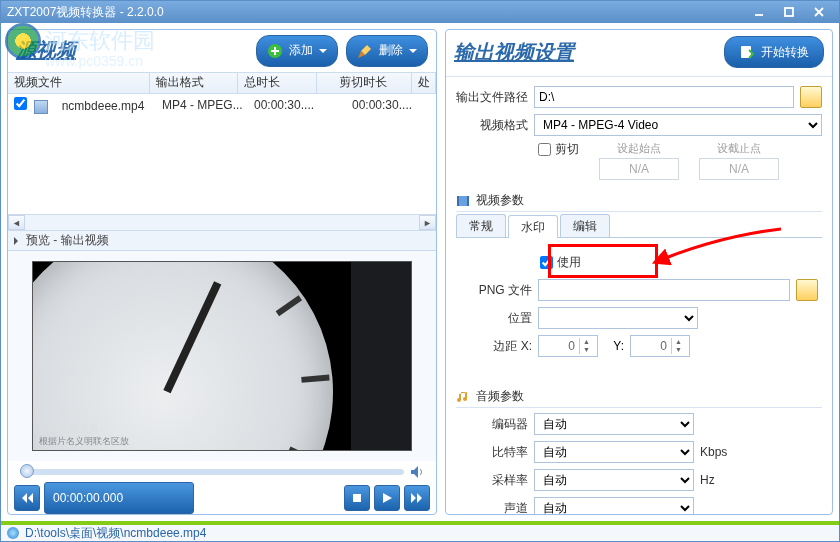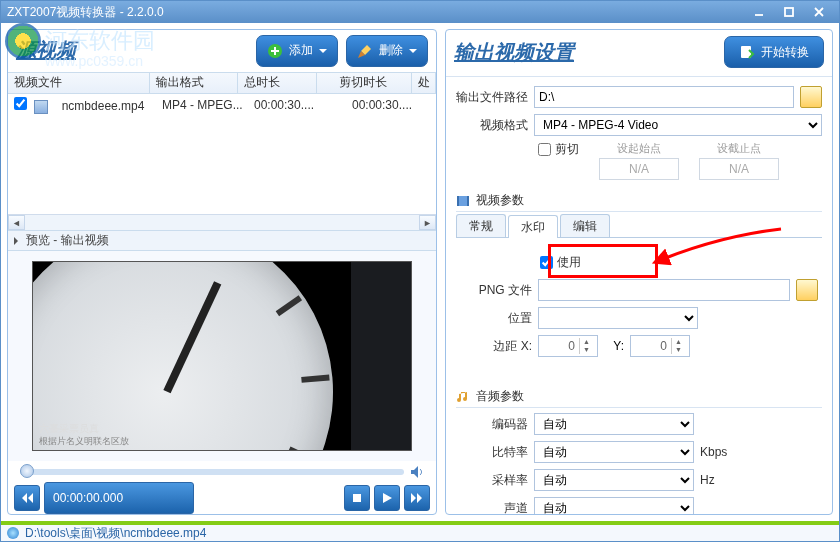--- a/index.html
+++ b/index.html
@@ -16,21 +16,21 @@
 .watermark .wmurl { position: absolute; top: 30px; left: 40px; color: #d8edff; font-size: 14px; }
 
 .content { display: flex; height: 498px; gap: 8px; padding: 6px; }
 .panel { border: 1px solid #9cc0e8; border-radius: 4px; background: #fff; display: flex; flex-direction: column; }
 .left { width: 430px; }
 .right { flex: 1; }
 
 .panel-head { height: 44px; display: flex; align-items: center; padding: 0 8px; gap: 8px; }
 .section-title { font-size: 20px; color: #2b69aa; font-style: italic; font-weight: bold; flex: 1; text-decoration: underline; }
 
-.bigbtn { height: 32px; display: flex; align-items: center; padding: 0 10px; background: linear-gradient(#3f8fe0, #1a5faa); color: #fff; border-radius: 7px; border: 1px solid #2a65a6; gap: 6px; cursor: pointer; font-size: 14px; }
+.bigbtn { height: 32px; display: flex; align-items: center; padding: 0 10px; background: linear-gradient(#3f8fe0, #1a5faa); color: #fff; border-radius: 13px; border: 1px solid #2a65a6; gap: 6px; cursor: pointer; font-size: 14px; }
 .bigbtn .caret { border: 4px solid transparent; border-top-color: #fff; margin-top: 4px; }
 .bigbtn svg { width: 16px; height: 16px; }
 
 .grid-head { height: 24px; background: linear-gradient(#f4f8fd, #e8f0fa); border-top: 1px solid #cadced; border-bottom: 1px solid #cadced; display: flex; align-items: center; font-size: 12px; color: #333; }
 .grid-head span { padding: 0 6px; border-right: 1px solid #cadced; height: 100%; display: flex; align-items: center; }
 .col-file { width: 148px; }
 .col-fmt { width: 92px; }
 .col-dur { width: 82px; }
 .col-cut { width: 82px; margin-left: 16px; }
 .col-proc { width: 24px; }

